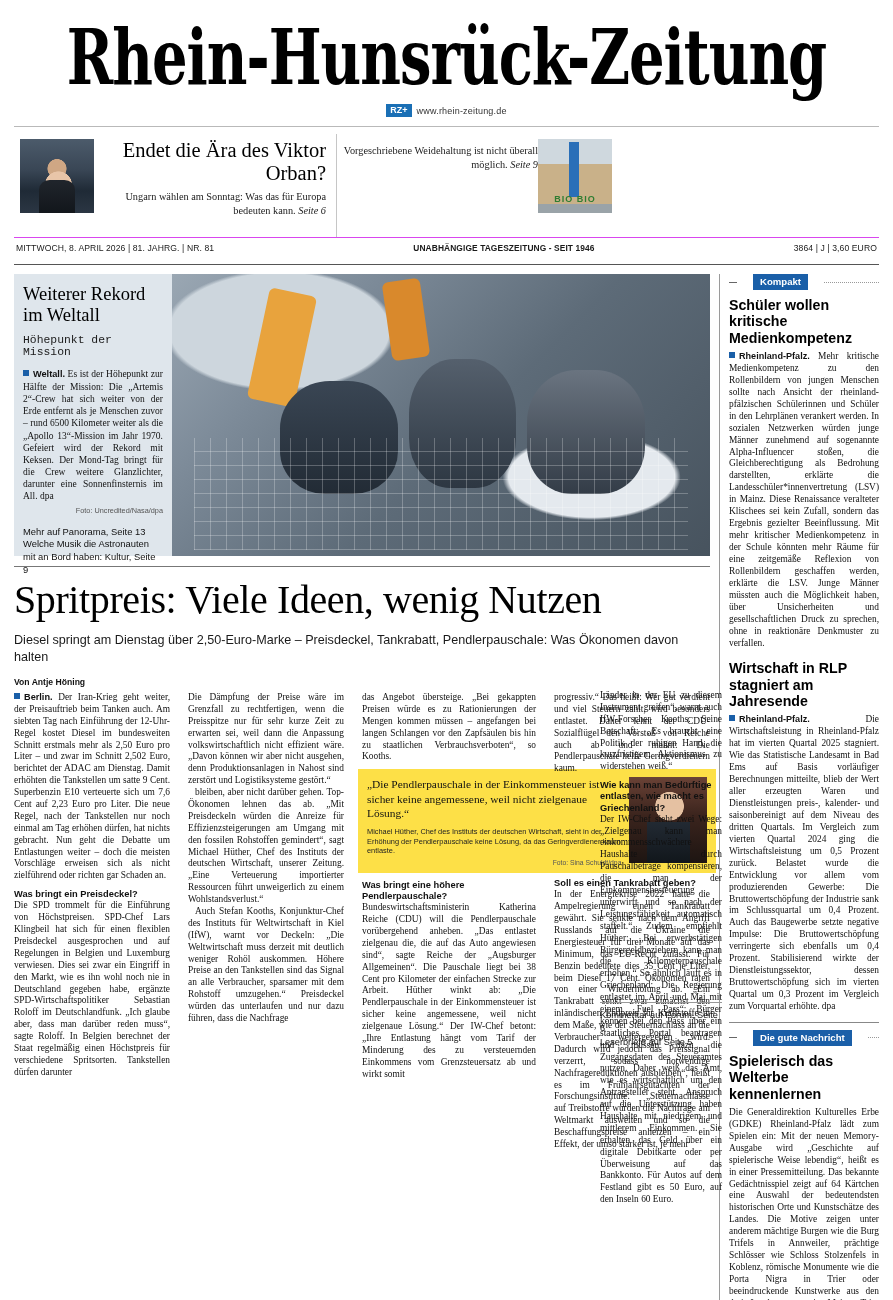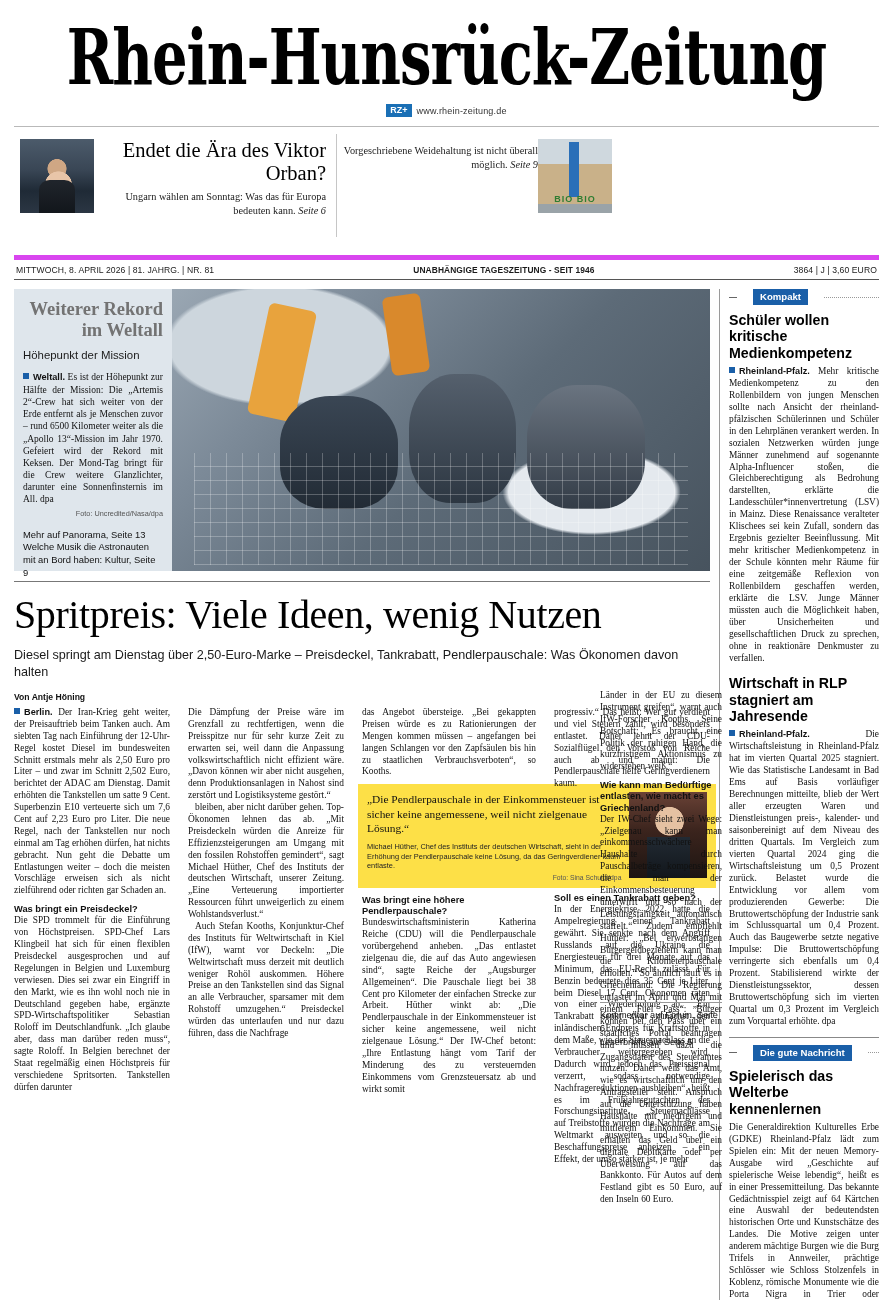--- a/index.html
+++ b/index.html
@@ -86,42 +86,41 @@
     font-family: Liberation Serif, serif;
     font-size: 10.3px; line-height: 1.33; color: #1b1b1b; margin-top: 5px;
   }
   .teaser-deck i { font-style: italic; }
 
   
   .datebar {
     display: flex; align-items: center; justify-content: space-between;
     font-family: "Liberation Sans", sans-serif;
     font-size: 8.6px; letter-spacing: .1px; color: #1a1a1a;
-    padding: 5px 2px 4px 2px;
-    border-top: 5px solid #d946ef; border-bottom: 1px solid #555;
-    margin-top: 18px;
+    padding: 5px 2px 11px 2px;
+    border-top: 1px solid #d946ef; border-bottom: 1px solid #555;
+    margin-top: 0;
   }
   .datebar .mid { font-weight: bold; font-size: 8.4px; letter-spacing: .1px; }
 
   
   .content { display: flex; margin-top: 9px; gap: 0; }
   .col-right { width: 160px; flex: 0 0 160px; border-left: 1px solid #9a9a9a; padding-left: 9px; }
 
   
   .topblock { display: flex; height: 282px; }
   .space-box {
     width: 158px; flex: 0 0 158px; background: #dfe6ec; padding: 10px 9px 8px 9px;
   }
   .space-head {
-    font-family: "Liberation Serif", serif; font-size: 18.5px; line-height: 1.14; color:#737373;
-    font-weight: bold;
-    text-align: right;
+    font-family: "Liberation Serif", serif; font-size: 18.5px; line-height: 1.14; color:#000000;
+    font-weight: normal;
   }
   .space-sub {
-    font-family: Liberation Sans, sans-serif; font-size: 11.4px; color: #1b1b1b;
+    font-family: Liberation Mono, monospace; font-size: 11.4px; color: #1b1b1b;
     margin-top: 8px;
   }
   .space-text {
     font-family: "Liberation Serif", serif; font-size: 9.5px; line-height: 1.28;
     margin-top: 10px; text-align: justify; color:#111;
   }
   .sq { display:inline-block; width:6px; height:6px; background:#1a5fa8; margin-right:4px; vertical-align: 1px; }
   .space-text b { font-family: "Liberation Sans", sans-serif; font-size: 9.2px; }
   .credit {
     font-family: "Liberation Sans", sans-serif; font-size: 7.3px; color: #555;

